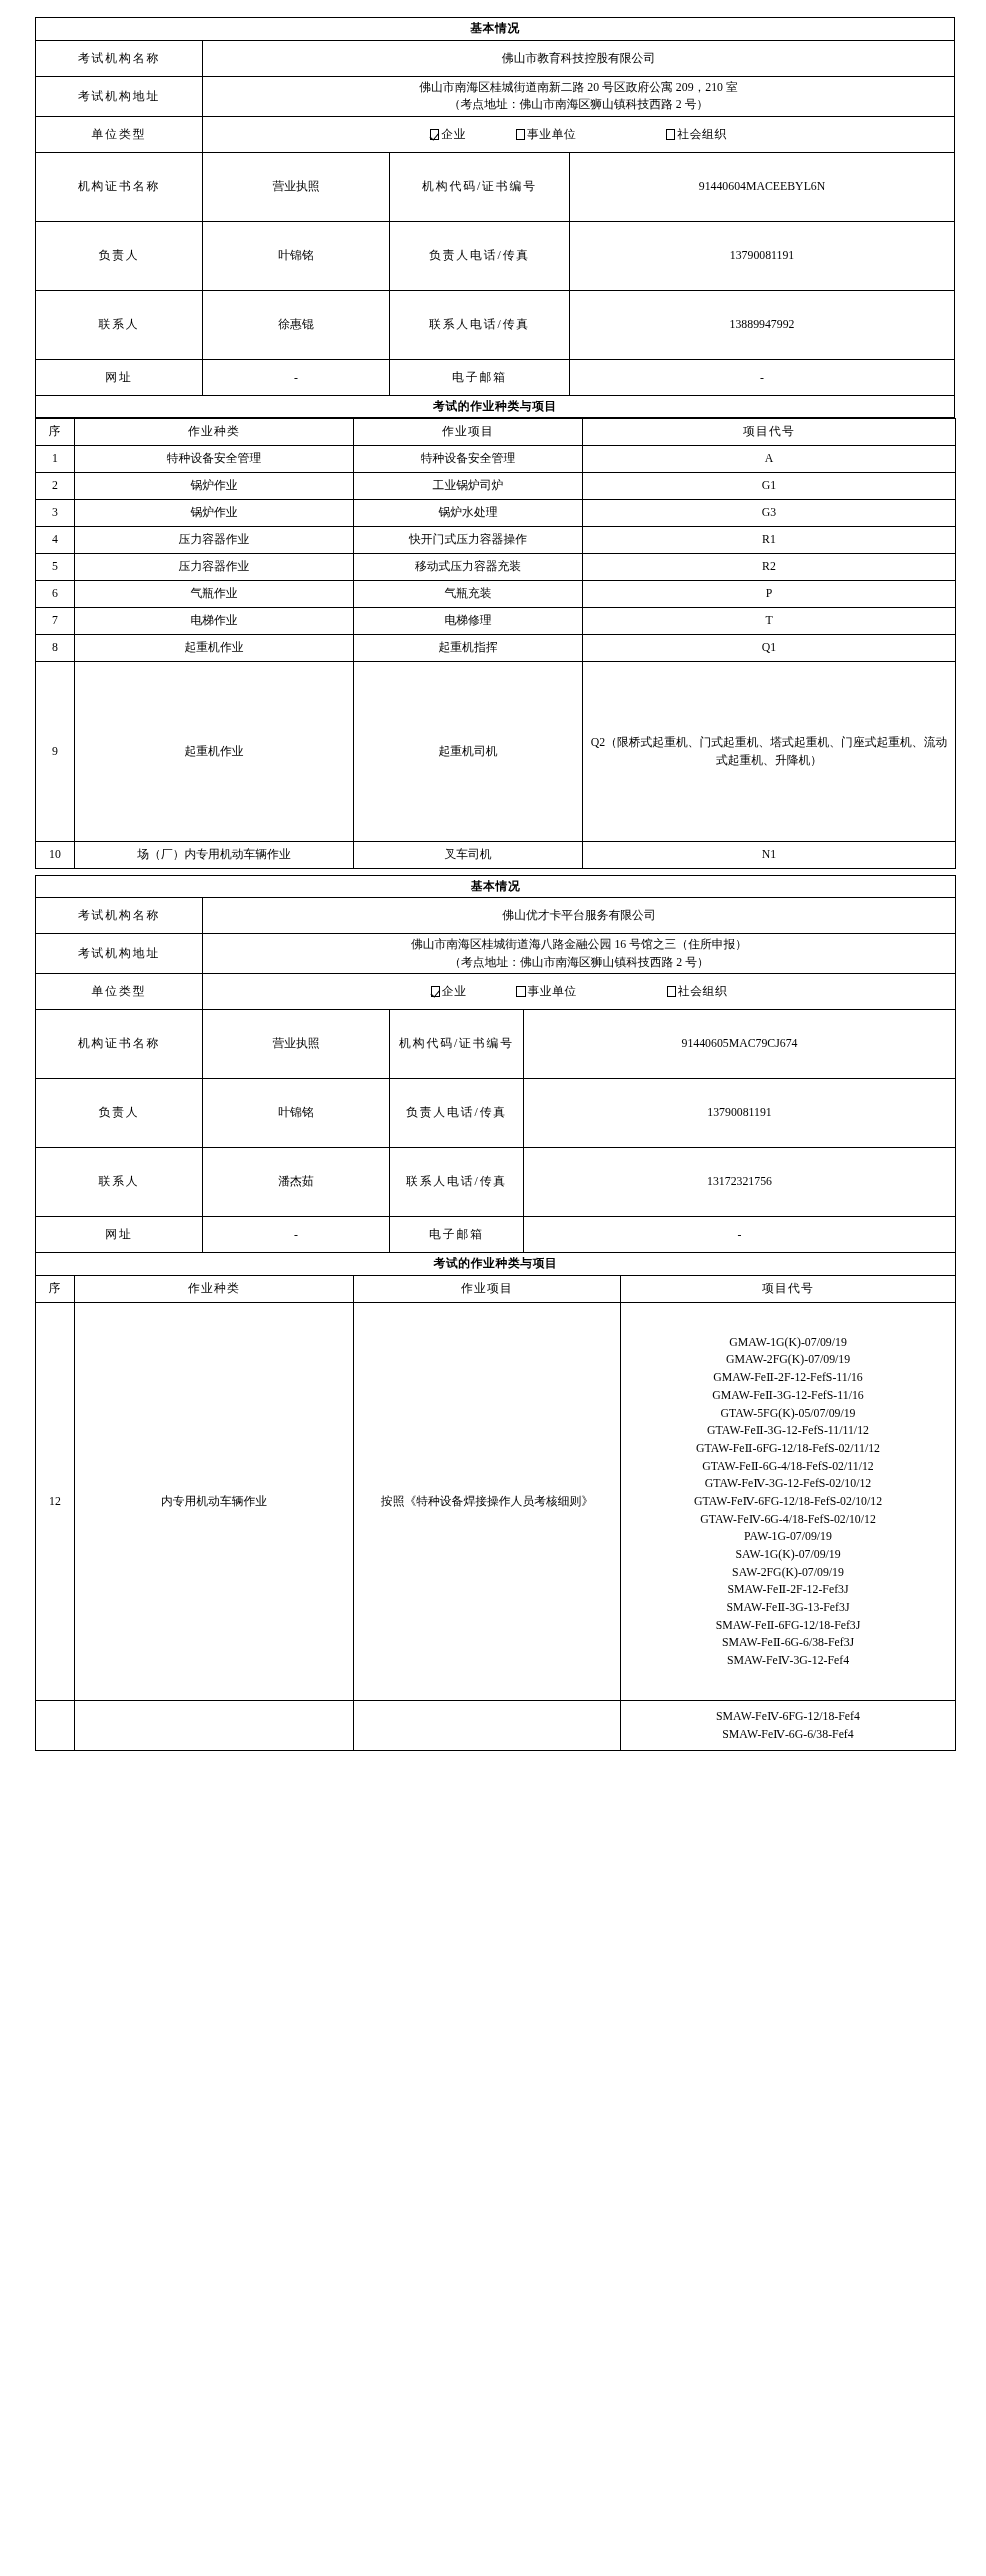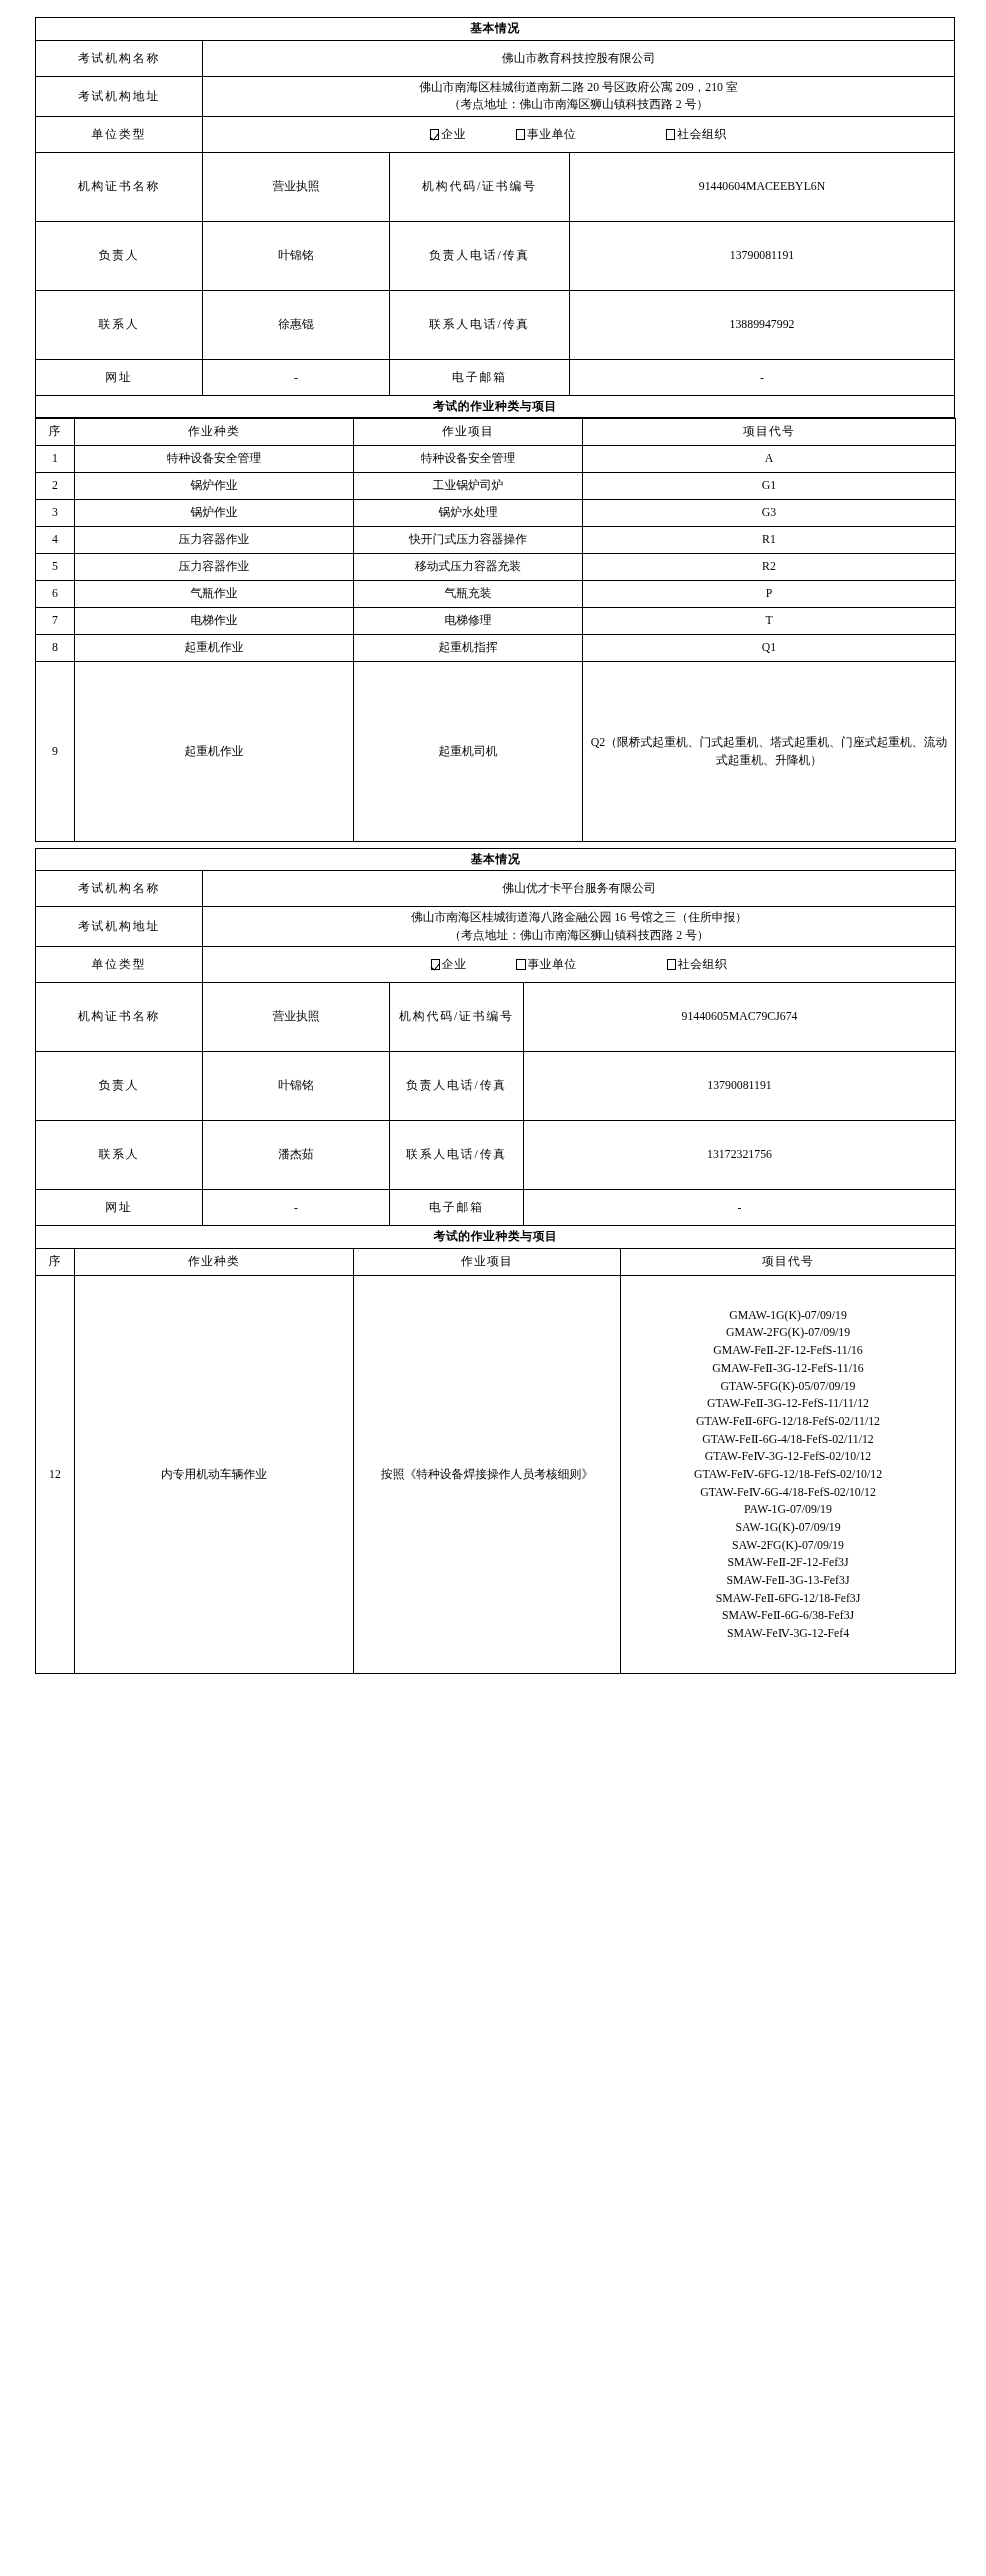--- a/index.html
+++ b/index.html
@@ -238,20 +238,26 @@
         <td class="num">8</td>
         <td>起重机作业</td>
         <td>起重机指挥</td>
         <td class="code">Q1</td>
       </tr>
       <tr style="height:180px">
         <td class="num">9</td>
         <td>起重机作业</td>
         <td>起重机司机</td>
         <td class="q2cell" style="width:187px">Q2（限桥式起重机、门式起重机、塔式起重机、门座式起重机、流动式起重机、升降机）</td>
+      </tr>
+      <tr class="row-h thick-top">
+        <td class="num">10</td>
+        <td>场（厂）内专用机动车辆作业</td>
+        <td>叉车司机</td>
+        <td class="code">N1</td>
       </tr>
     </tbody>
   </table>
 
   <table class="doc">
     <colgroup>
       <col style="width:167px">
         <col style="width:187px">
         <col style="width:134px">
         <col style="width:432px">
@@ -342,17 +348,26 @@
             <div>PAW-1G-07/09/19</div>
             <div>SAW-1G(K)-07/09/19</div>
             <div>SAW-2FG(K)-07/09/19</div>
             <div>SMAW-FeⅡ-2F-12-Fef3J</div>
             <div>SMAW-FeⅡ-3G-13-Fef3J</div>
             <div>SMAW-FeⅡ-6FG-12/18-Fef3J</div>
             <div>SMAW-FeⅡ-6G-6/38-Fef3J</div>
             <div>SMAW-FeⅣ-3G-12-Fef4</div>
           </td>
       </tr>
+      <tr style="height:50px">
+        <td class="num"></td>
+        <td></td>
+        <td></td>
+        <td class="weld-list" id="weld-list-2">
+            <div>SMAW-FeⅣ-6FG-12/18-Fef4</div>
+            <div>SMAW-FeⅣ-6G-6/38-Fef4</div>
+          </td>
+      </tr>
     </tbody>
   </table>
 
 </div>
 
 
 </body></html>

